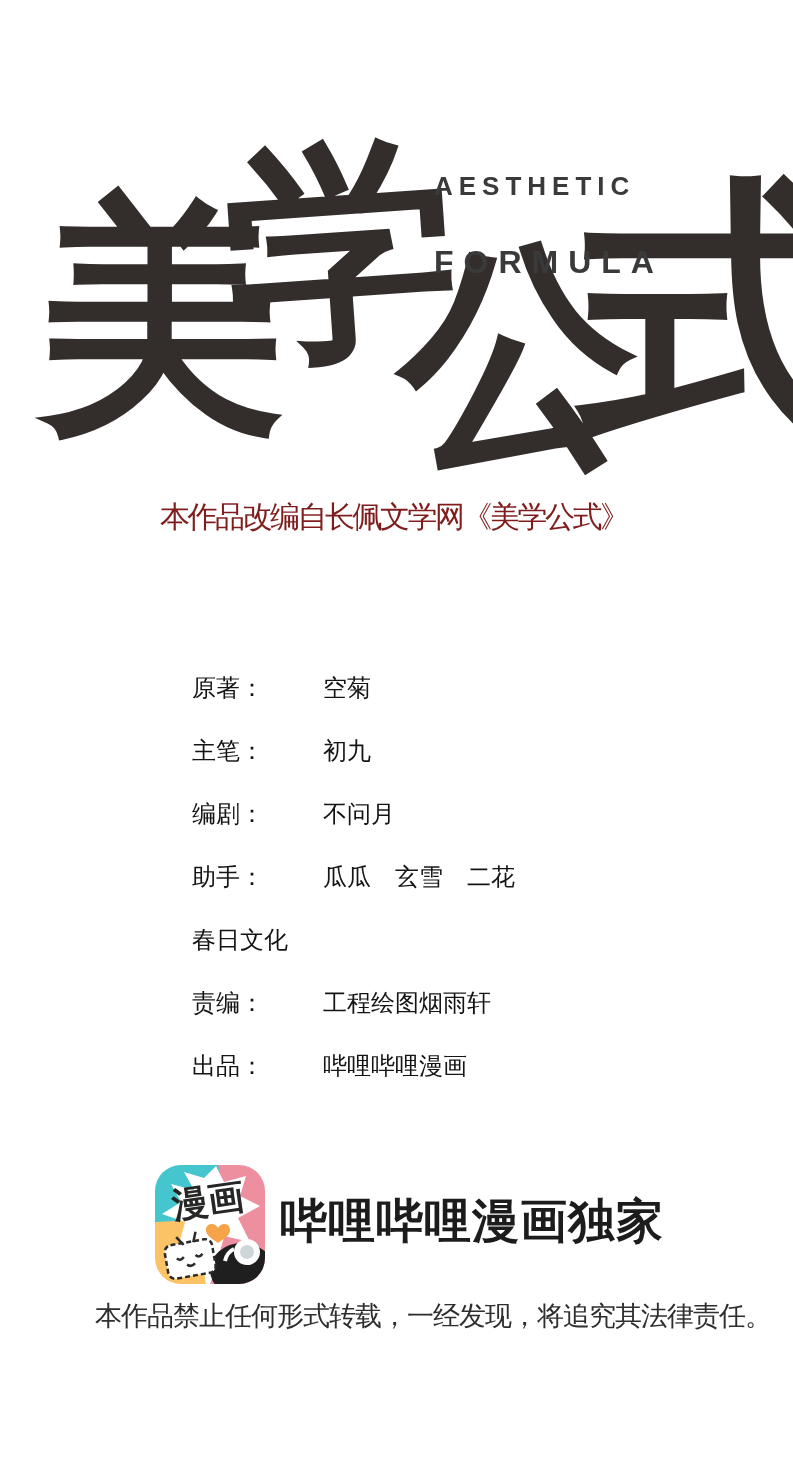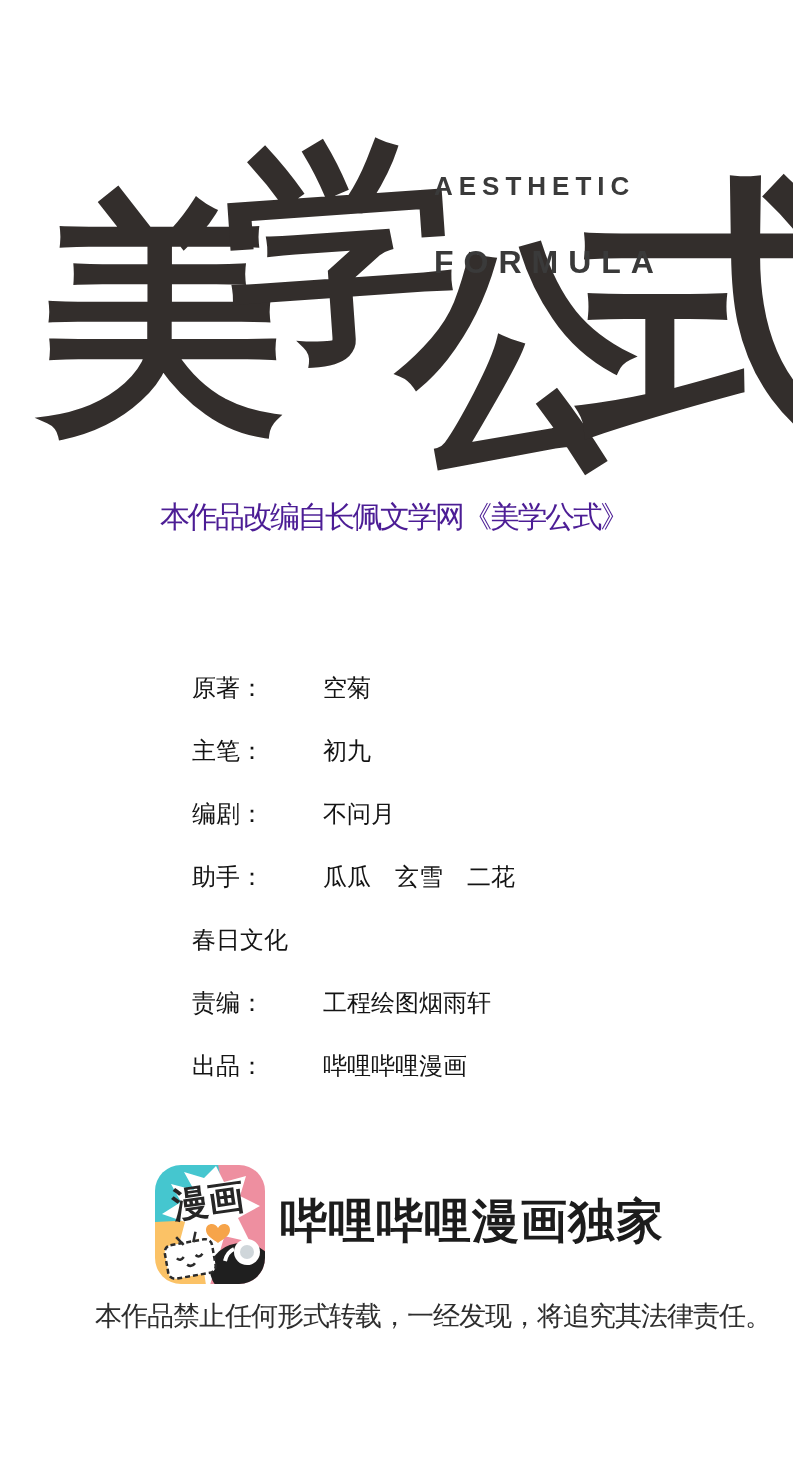--- a/index.html
+++ b/index.html
@@ -31,21 +31,21 @@
     color:#3a3a3a;
     font-family:"Liberation Sans", sans-serif;
     font-weight:600;
   }
   .en-line1{font-size:26px;letter-spacing:6px;line-height:28px;}
   .en-line2{font-size:32px;letter-spacing:10px;line-height:28px;margin-top:48px;}
   
   .adapt-note{
     position:absolute;left:160px;top:497px;
     font-size:30px;letter-spacing:-2.5px;
-    color:#4c1d95;white-space:nowrap;
+    color:#7f1d1d;white-space:nowrap;
   }
   
   .credits{position:absolute;left:192px;top:656px;}
   .credit-row{display:flex;height:63px;line-height:63px;font-size:24px;color:#141414;white-space:nowrap;}
   .credit-label{display:inline-block;width:131px;}
   .credit-value{display:inline-block;}
   
   .brand-row{position:absolute;left:154px;top:1164px;height:121px;}
   .app-icon{position:absolute;left:0;top:0;}
   .exclusive-text{

